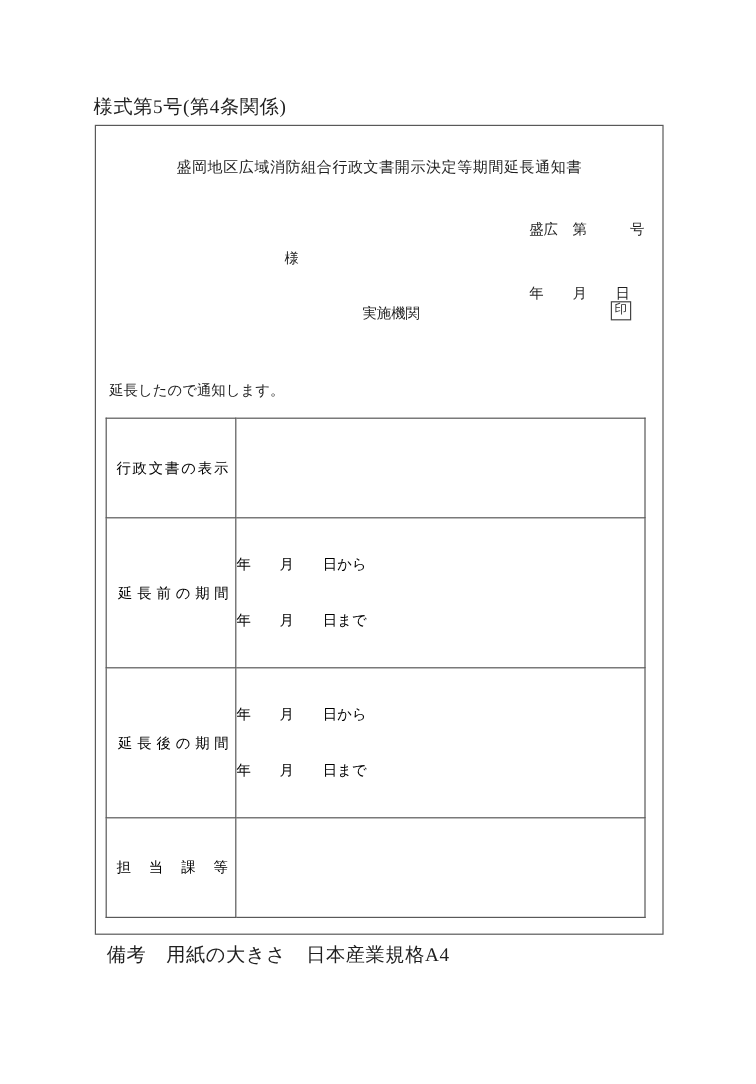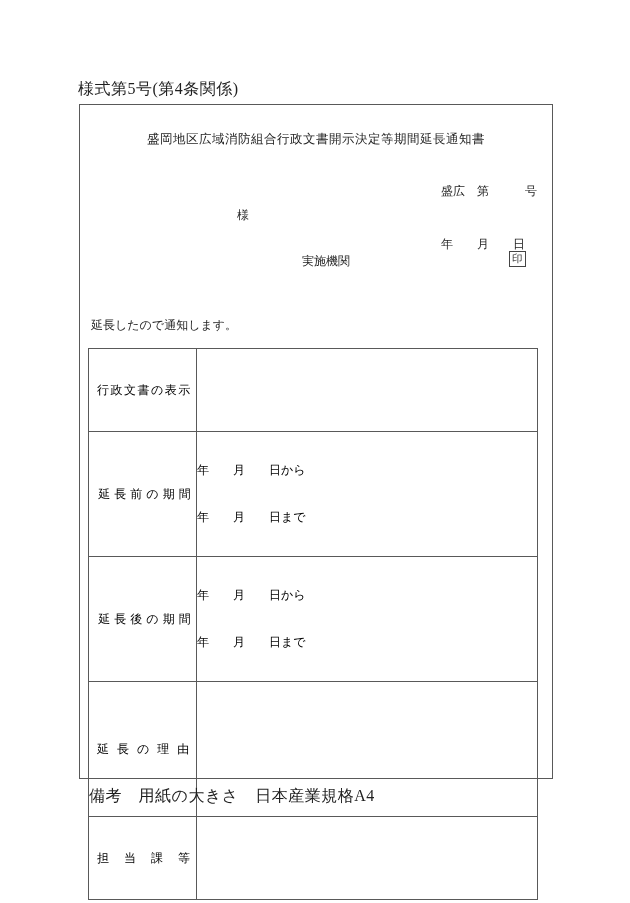--- a/index.html
+++ b/index.html
@@ -182,28 +182,20 @@
         </tr>
         <tr class="row-after">
           <td class="label-cell">
             <span class="lbl ls-6">延長後の期間</span>
           </td>
           <td class="value-cell">
             <div>年　　月　　日から</div>
             <div>年　　月　　日まで</div>
           </td>
         </tr>
-        <tr class="row-reason">
-          <td class="label-cell">
-            <span class="lbl ls-5">延長の理由</span>
-          </td>
-          <td class="value-cell">
-            <div></div>
-          </td>
-        </tr>
         <tr class="row-section">
           <td class="label-cell">
             <span class="lbl ls-4">担当課等</span>
           </td>
           <td class="value-cell">
             <div></div>
           </td>
         </tr>
       </tbody>
     </table>

